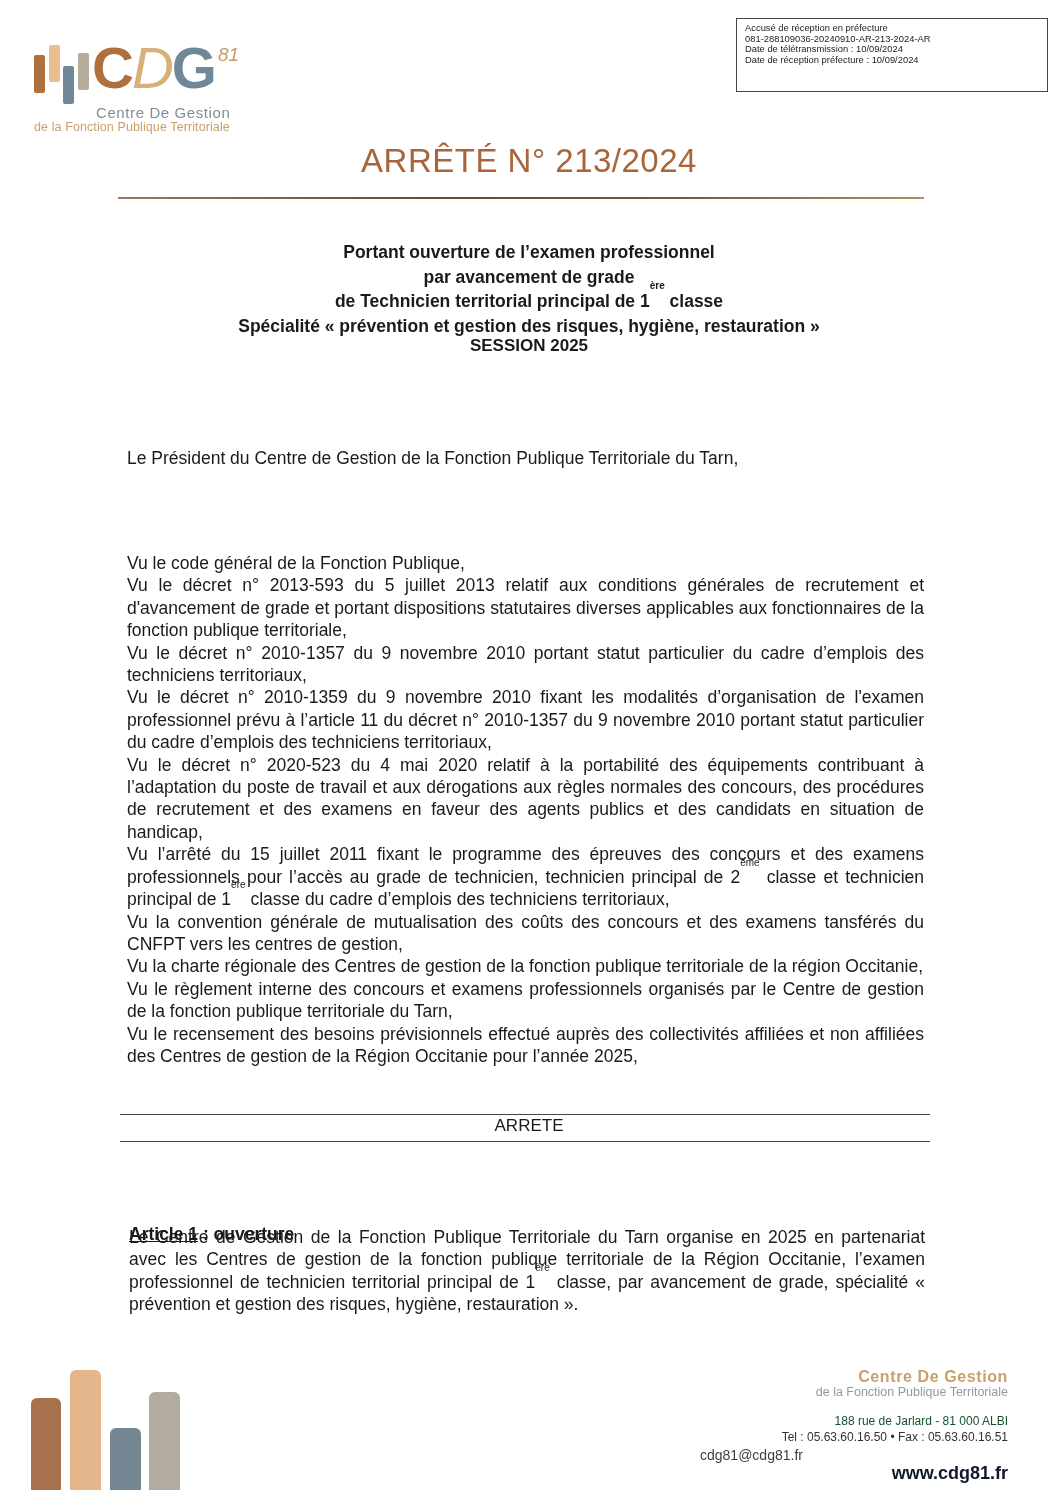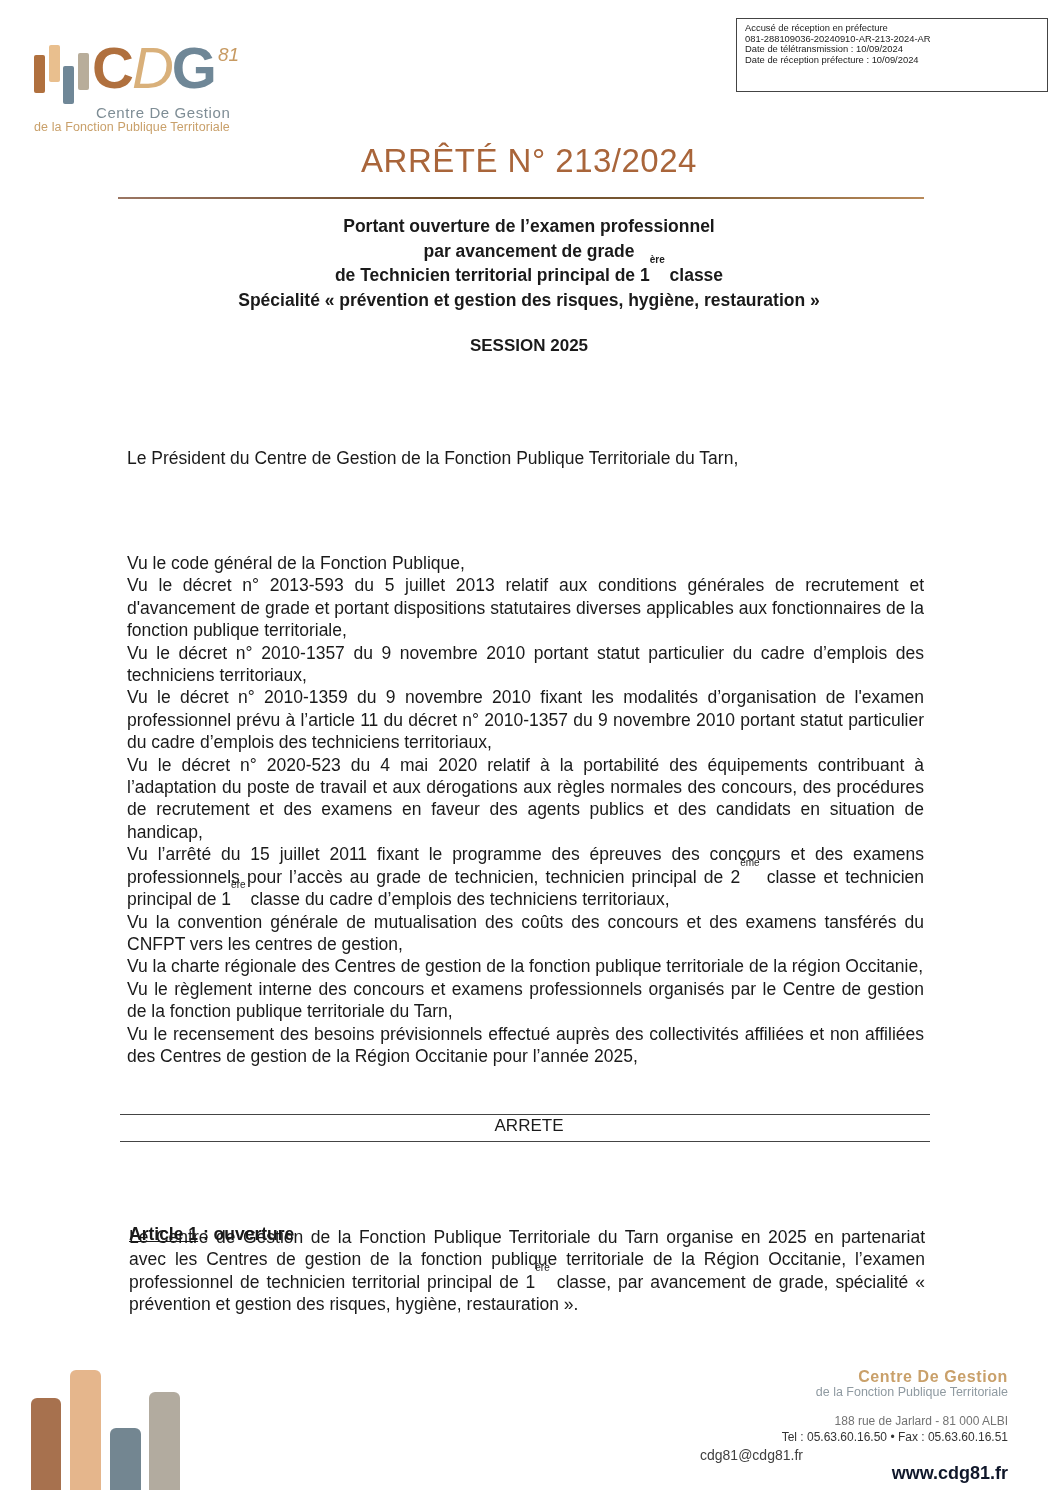--- a/index.html
+++ b/index.html
@@ -21,21 +21,21 @@
     .logo-81 { left: 218px; top: 44px; font-size: 19px; color: #c79a62; font-style: italic; }
     .logo-line1 { left: 96px; top: 104px; font-size: 15px; color: #7e8d95; letter-spacing: 0.6px; }
     .logo-line2 { left: 34px; top: 120px; font-size: 12.5px; color: #c9a06a; letter-spacing: 0.1px; }
 
     
     .title { left: 0; width: 1058px; top: 142px; text-align: center; font-size: 33px; font-weight: normal;
              color: #a9653a; letter-spacing: 0.5px; }
     .title-rule { left: 118px; top: 197px; width: 806px; height: 2px;
                   background: linear-gradient(90deg, #9b7663, #6b4a28 40%, #7a5a34 70%, #b98a5a); }
 
-    .subtitle { left: 0; width: 1058px; top: 214px; text-align: center; font-size: 17.5px; font-weight: bold;
+    .subtitle { left: 0; width: 1058px; top: 240px; text-align: center; font-size: 17.5px; font-weight: bold;
                 line-height: 24.5px; }
     .session { left: 0; width: 1058px; top: 336px; text-align: center; font-size: 17px; font-weight: bold; }
 
     sup { font-size: 10px; vertical-align: top; position: relative; top: -3px; line-height: 0; }
 
     .president { left: 127px; top: 448px; font-size: 17.5px; }
 
     .considerants { left: 127px; top: 519px; width: 797px; font-size: 17.5px; line-height: 22.4px; margin-top: 33px; }
     .considerants p { margin: 0; text-align: justify; text-align-last: left; }
 
@@ -46,21 +46,21 @@
     .article-h .u { text-decoration: underline; }
 
     .article-body { left: 129px; top: 1226px; width: 796px; font-size: 17.5px; line-height: 22.4px;
                     text-align: justify; text-align-last: left; }
 
     
     .footer-bars .bar { border-radius: 6px 6px 0 0; }
     .f1 { left: 790px; top: 1368px; width: 218px; text-align: right; font-size: 16px; font-weight: bold;
           color: #c9a06a; letter-spacing: 0.6px; }
     .f2 { left: 740px; top: 1385px; width: 268px; text-align: right; font-size: 12.5px; color: #8f9aa1; }
-    .f3 { left: 700px; top: 1414px; width: 308px; text-align: right; font-size: 12px; color: #737373; }
+    .f3 { left: 700px; top: 1414px; width: 308px; text-align: right; font-size: 12px; color: #14532d; }
     .f4 { left: 700px; top: 1430px; width: 308px; text-align: right; font-size: 12px; color: #333; }
     .f5 { left: 700px; top: 1447px; width: 308px; text-align: left; font-size: 14px; color: #404040; }
     .f6 { left: 700px; top: 1463px; width: 308px; text-align: right; font-size: 18px; font-weight: bold; color: #0f172a; }
   </style>
 </head>
 <body>
 
 <div class="abs stamp">
   <div>Accusé de réception en préfecture</div>
   <div>081-288109036-20240910-AR-213-2024-AR</div>

